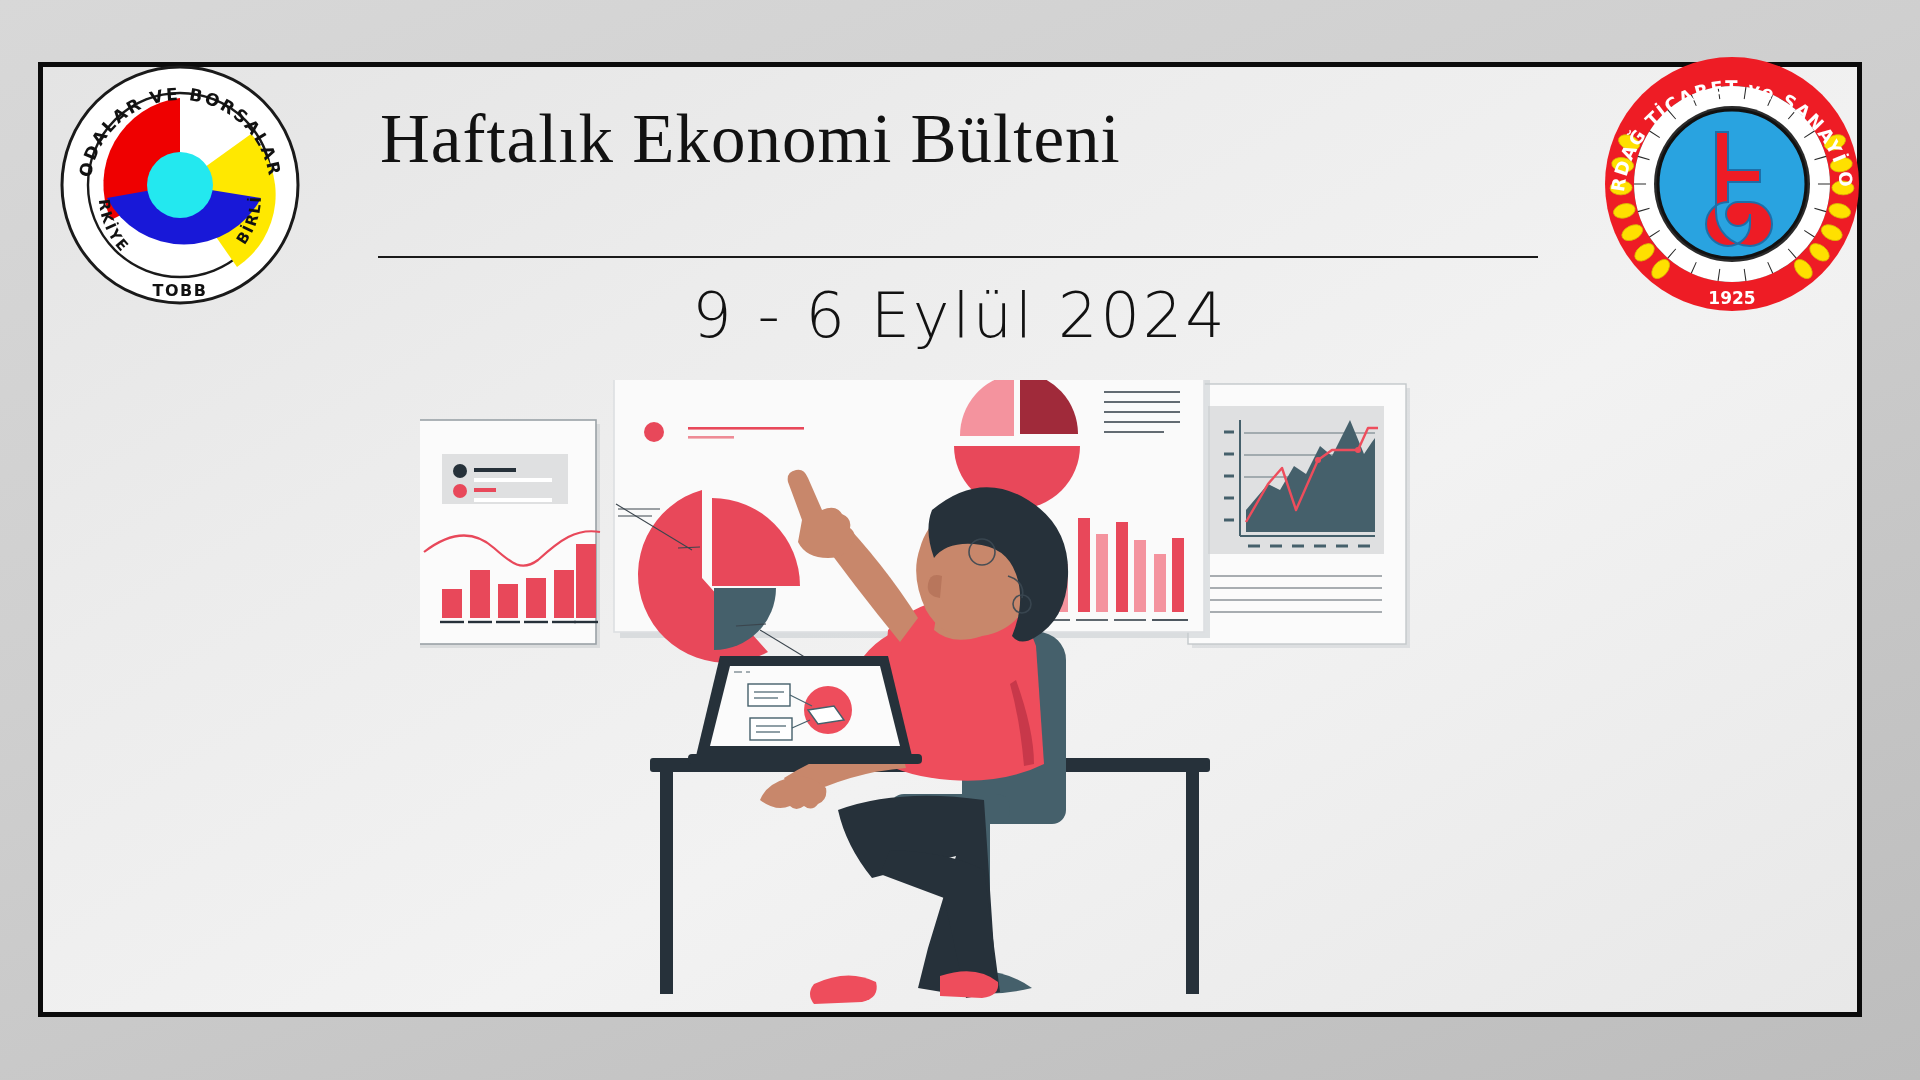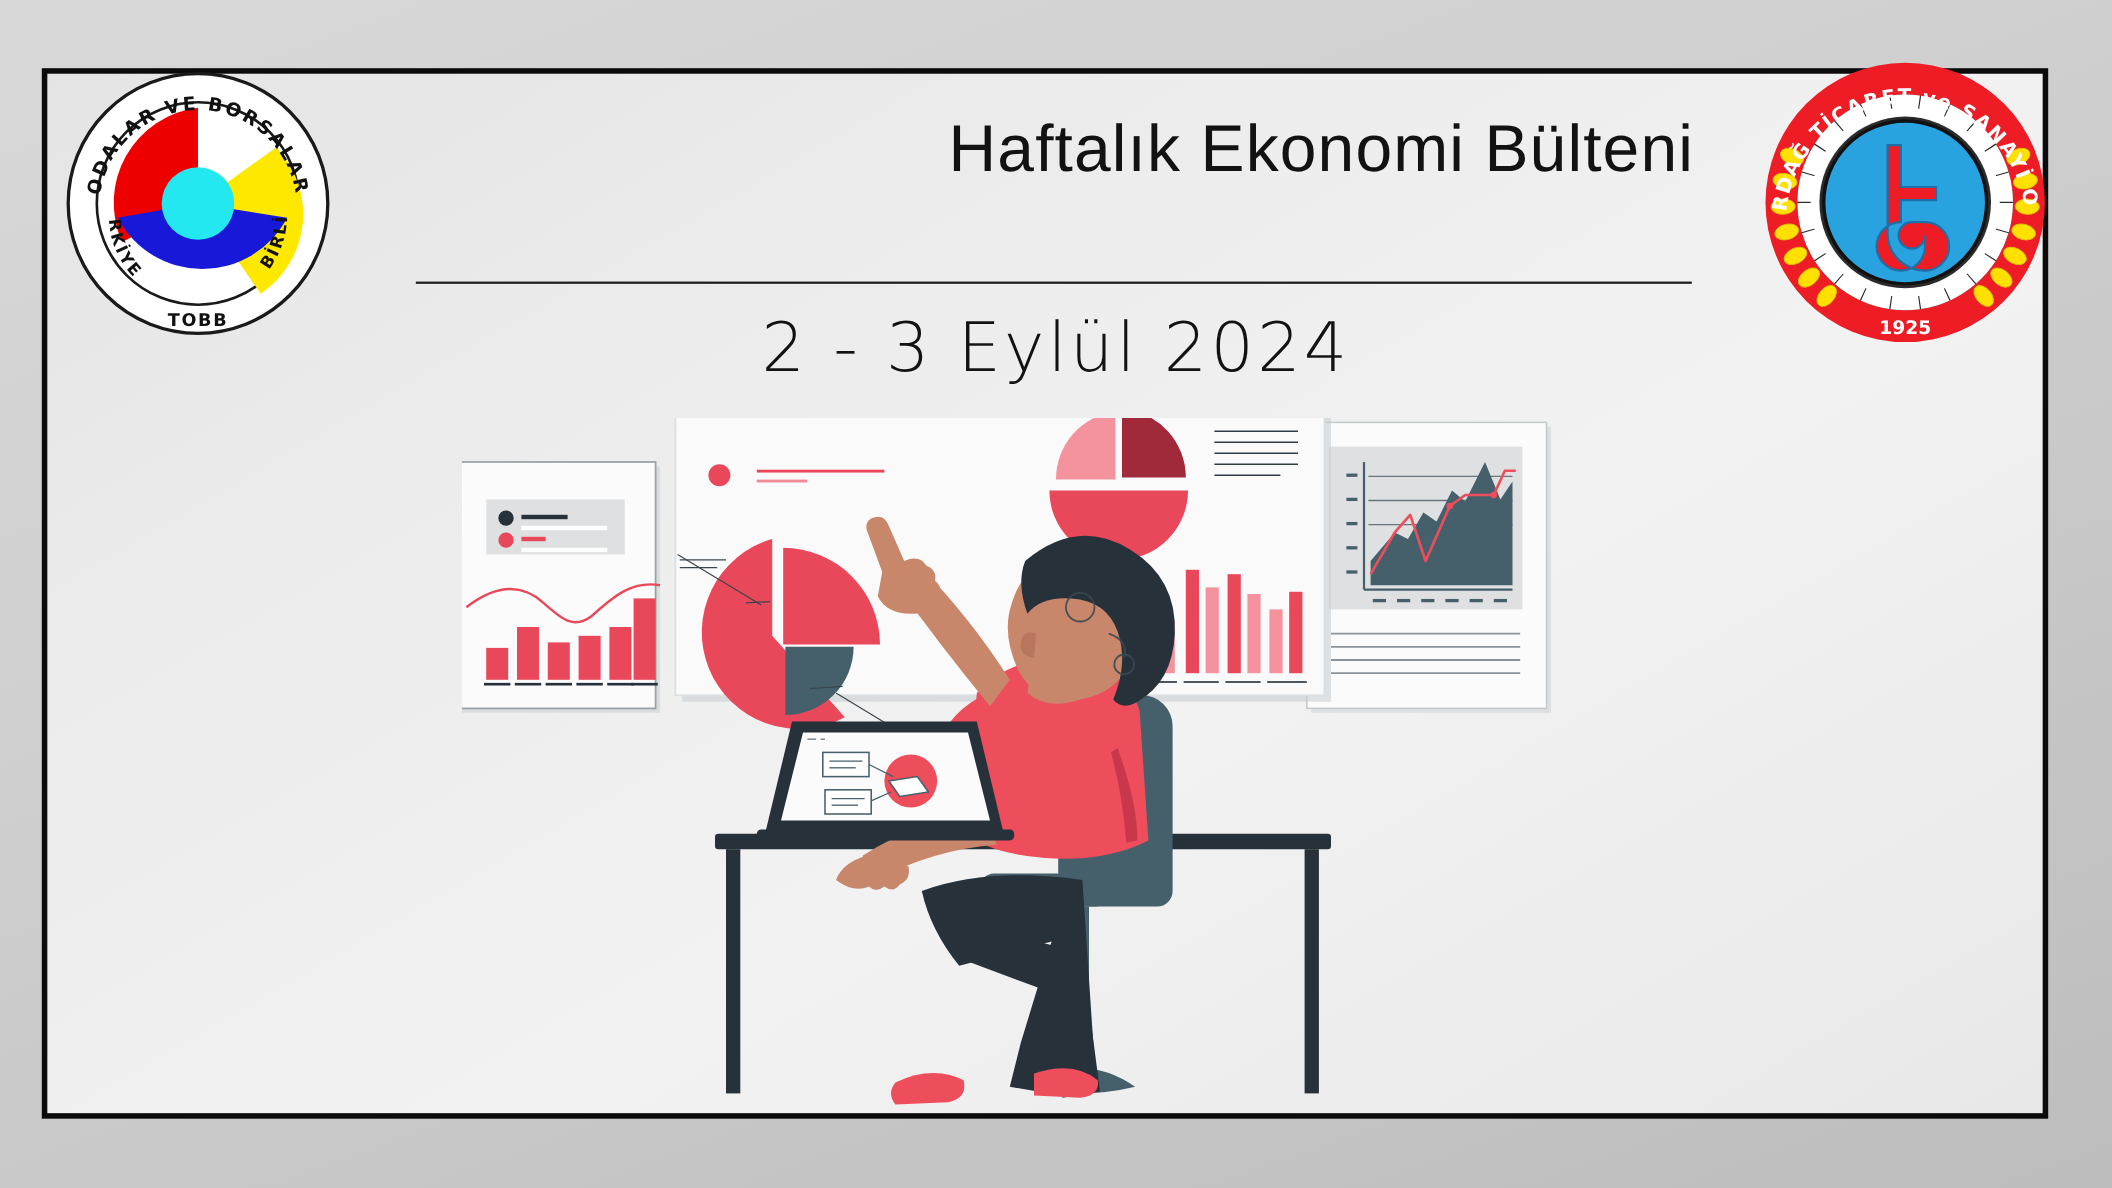--- a/index.html
+++ b/index.html
@@ -14,24 +14,24 @@
   
   #frame{
     position:absolute;left:38px;top:62px;width:1824px;height:955px;
     border:5px solid #0b0b0b;
     background:linear-gradient(150deg,#e4e4e4 0%,#ececec 30%,#f2f2f2 60%,#e8e8e8 100%);
     box-sizing:border-box;
   }
   
   #header-title{
     position:absolute;left:380px;top:105px;width:1160px;
-    text-align:right;
-    font-family:Liberation Sans, sans-serif;
+    text-align:left;
+    font-family:Liberation Serif, serif;
     font-weight:300;
-    font-size:60px;
+    font-size:69px;
     letter-spacing:1px;
     color:#121212;
     line-height:1;
     white-space:nowrap;
   }
   #header-rule{
     position:absolute;left:378px;top:256px;width:1160px;height:0;
     border-top:2px solid #1a1a1a;
   }
   #header-date{
@@ -190,21 +190,21 @@
         <textPath href="#tsoArcTop" startOffset="50%" text-anchor="middle">TEKİRDAĞ TİCARET ve SANAYİ ODASI</textPath>
       </text>
       <text x="132" y="252" text-anchor="middle" font-family="DejaVu Sans, sans-serif" font-size="17" font-weight="bold" fill="#ffffff">1925</text>
     </svg>
     
     
   </div>
 
   <div id="header-title">Haftalık Ekonomi Bülteni</div>
   <div id="header-rule"></div>
-  <div id="header-date">2 - 3 Eylül 2024</div>
+  <div id="header-date">9 - 6 Eylül 2024</div>
 
   <div id="illustration">
   <svg viewBox="0 0 1060 640" width="1060" height="640">
 
     <g>
       <rect x="772" y="8" width="218" height="260" fill="#c9ced1" opacity="0.5"></rect>
       <rect x="768" y="4" width="218" height="260" fill="#fbfbfb" stroke="#c3c8cb" stroke-width="1.4"></rect>
       <rect x="788" y="26" width="176" height="148" fill="#dfe0e1"></rect>
 
       <line x1="820" y1="40" x2="820" y2="156" stroke="#45606b" stroke-width="2"></line>

